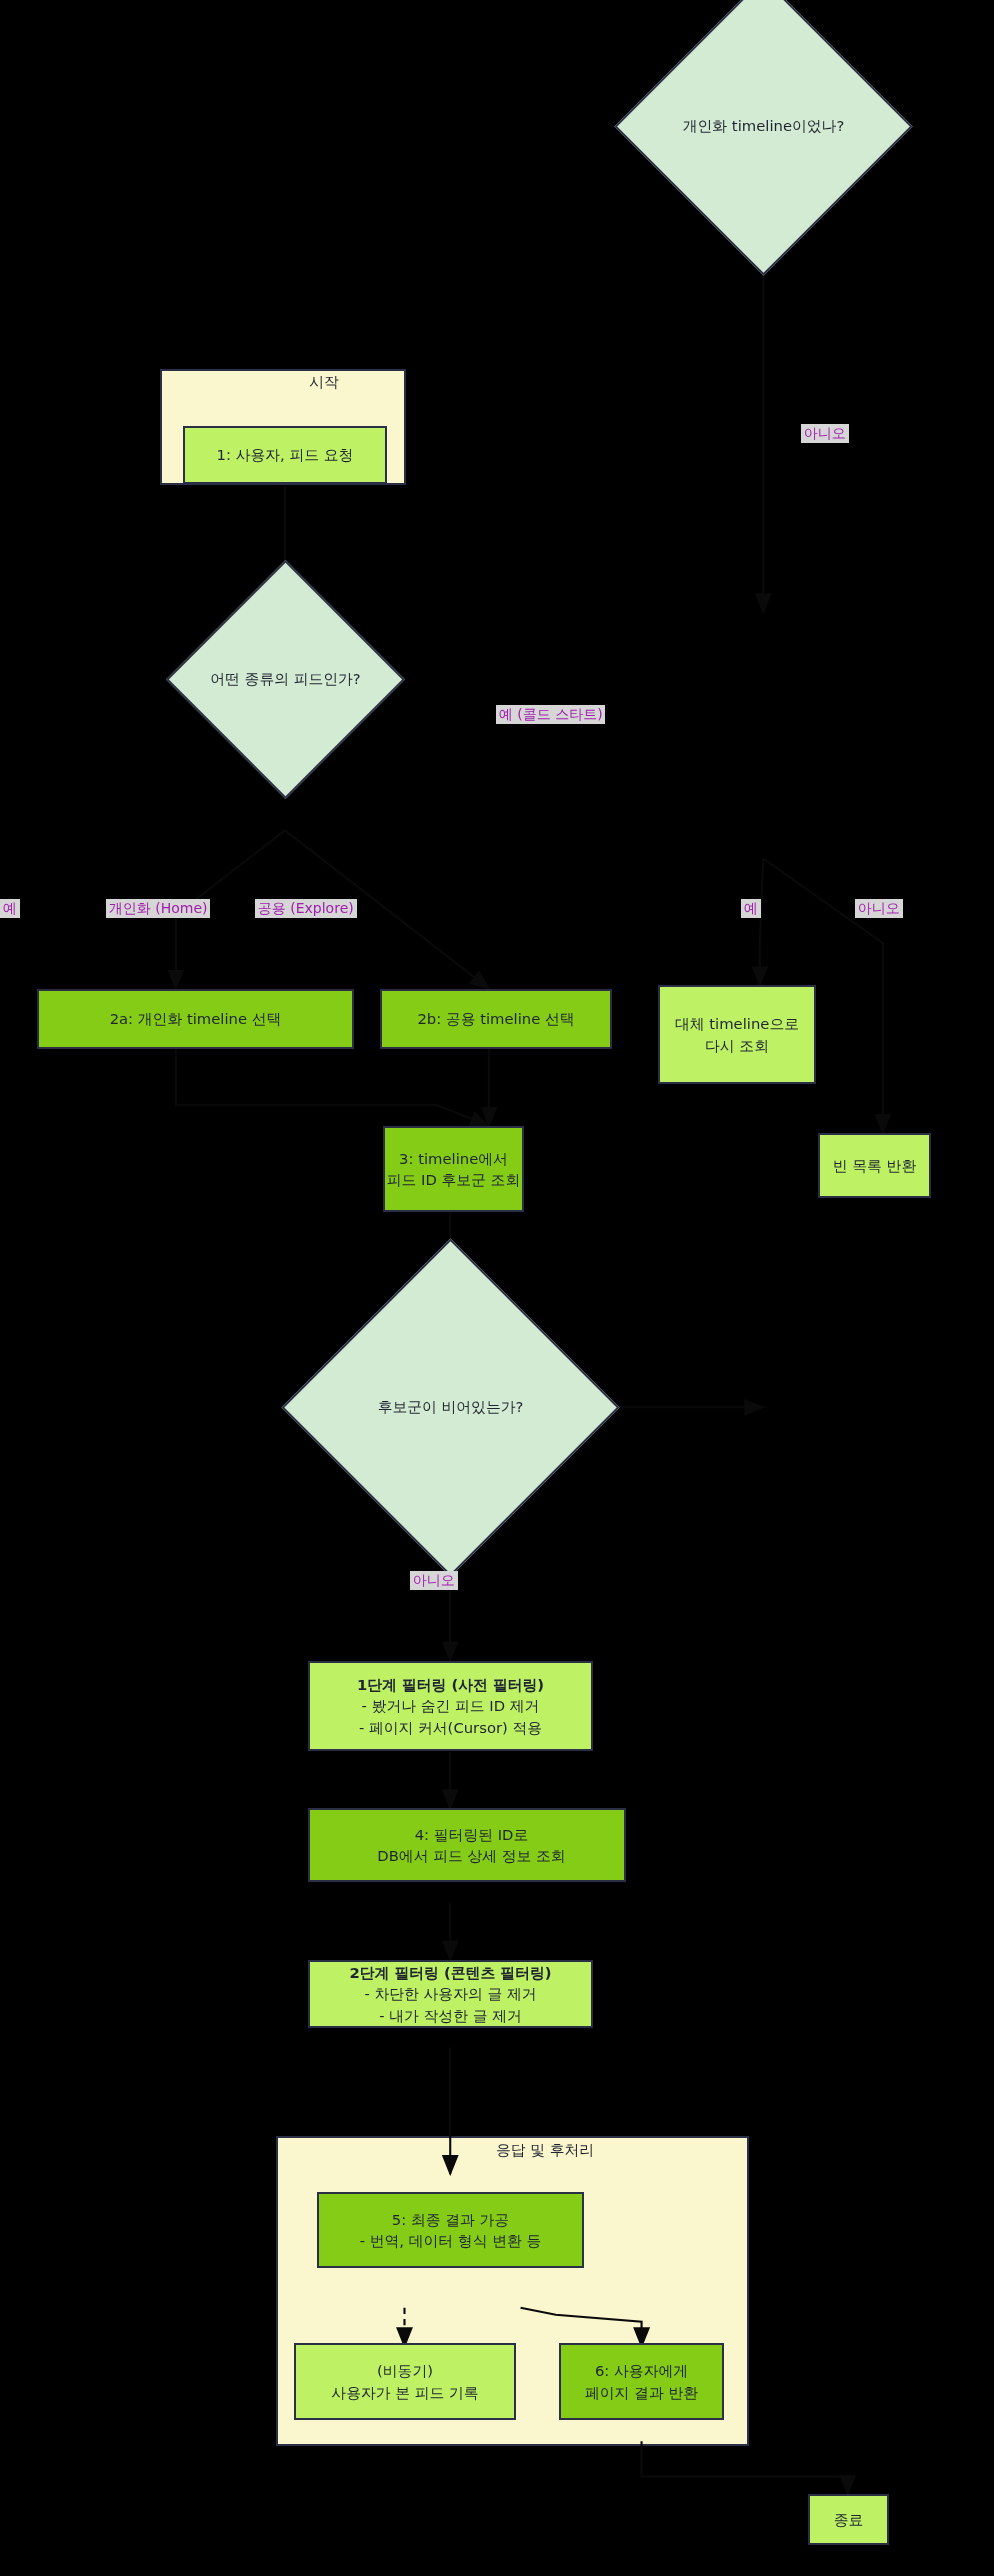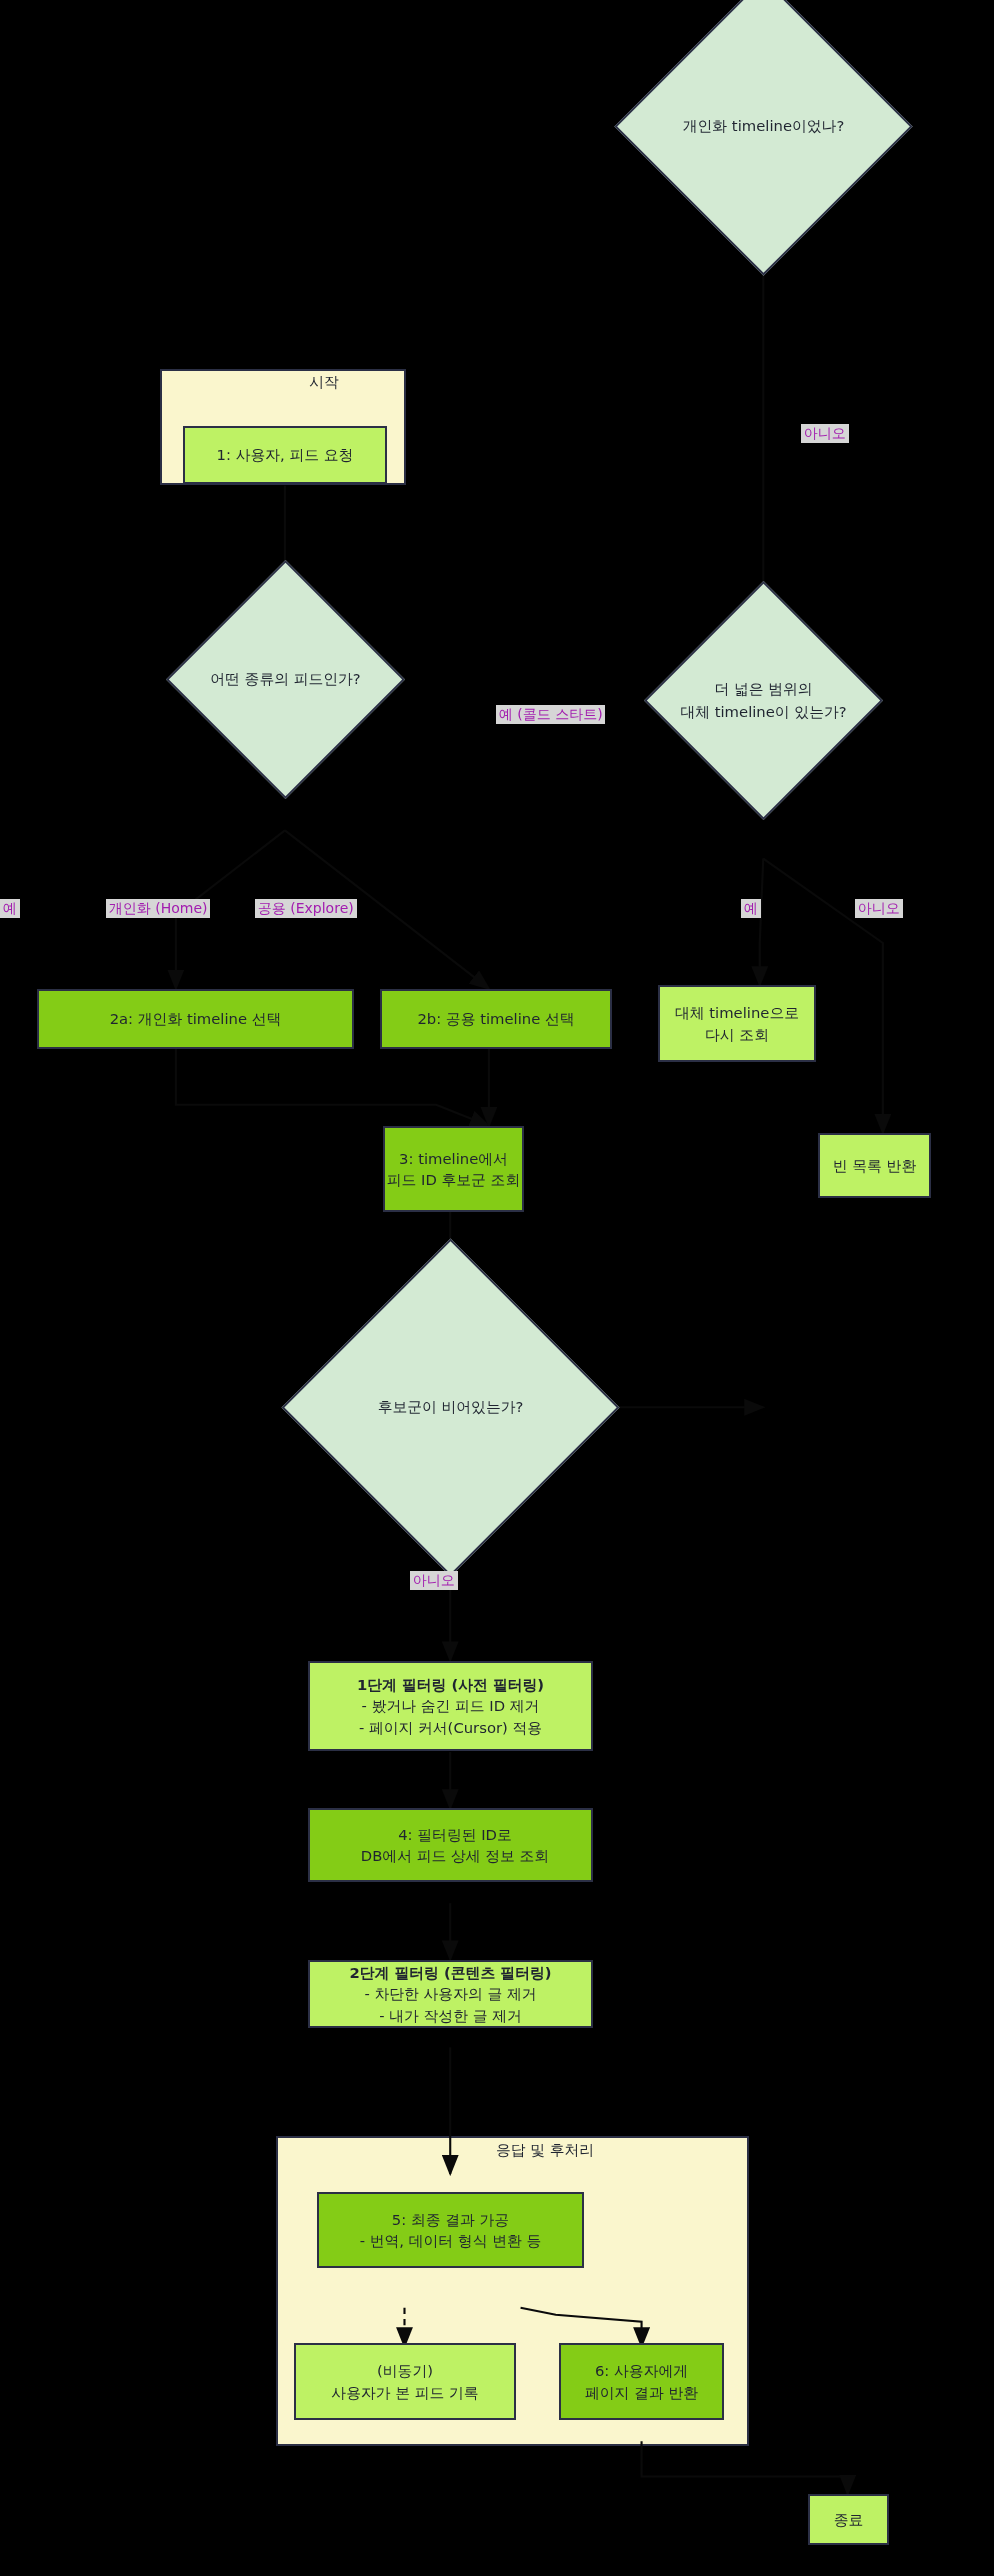--- a/index.html
+++ b/index.html
@@ -157,35 +157,30 @@
 
   <div class="node white" style="left:183px;top:426px;width:204px;height:58px;">
     <span>1: 사용자, 피드 요청</span>
   </div>
 
   <div class="node diamond" style="left:201px;top:595px;width:169px;height:169px;">
     <div class="dshape"></div>
     <div class="dtext">어떤 종류의 피드인가?</div>
   </div>
 
-  <div class="node diamond" style="left:679px;top:616px;width:169px;height:169px;">
-    <div class="dshape"></div>
-    <div class="dtext">더 넓은 범위의
-대체 timeline이 있는가?</div>
-  </div>
 
   <div class="node blue" style="left:37px;top:989px;width:317px;height:60px;">
     <span>2a: 개인화 timeline 선택</span>
   </div>
 
   <div class="node blue" style="left:380px;top:989px;width:232px;height:60px;">
     <span>2b: 공용 timeline 선택</span>
   </div>
 
-  <div class="node white" style="left:658px;top:985px;width:158px;height:77px;">
+  <div class="node white" style="left:658px;top:985px;width:158px;height:99px;">
     <span>대체 timeline으로
 다시 조회</span>
   </div>
 
   <div class="node blue" style="left:383px;top:1126px;width:141px;height:86px;">
     <span>3: timeline에서
 피드 ID 후보군 조회</span>
   </div>
 
   <div class="node white" style="left:818px;top:1133px;width:113px;height:65px;">
@@ -196,21 +191,21 @@
     <div class="dshape"></div>
     <div class="dtext">후보군이 비어있는가?</div>
   </div>
 
   <div class="node white" style="left:308px;top:1661px;width:285px;height:90px;">
     <span class="bold-line">1단계 필터링 (사전 필터링)</span>
     <span>- 봤거나 숨긴 피드 ID 제거</span>
     <span>- 페이지 커서(Cursor) 적용</span>
   </div>
 
-  <div class="node blue" style="left:308px;top:1808px;width:285px;height:74px;padding-left:9px;">
+  <div class="node blue" style="left:308px;top:1808px;width:318px;height:74px;padding-left:9px;">
     <span>4: 필터링된 ID로
 DB에서 피드 상세 정보 조회</span>
   </div>
 
   <div class="node white" style="left:308px;top:1960px;width:285px;height:68px;">
     <span class="bold-line">2단계 필터링 (콘텐츠 필터링)</span>
     <span>- 차단한 사용자의 글 제거</span>
     <span>- 내가 작성한 글 제거</span>
   </div>
 

